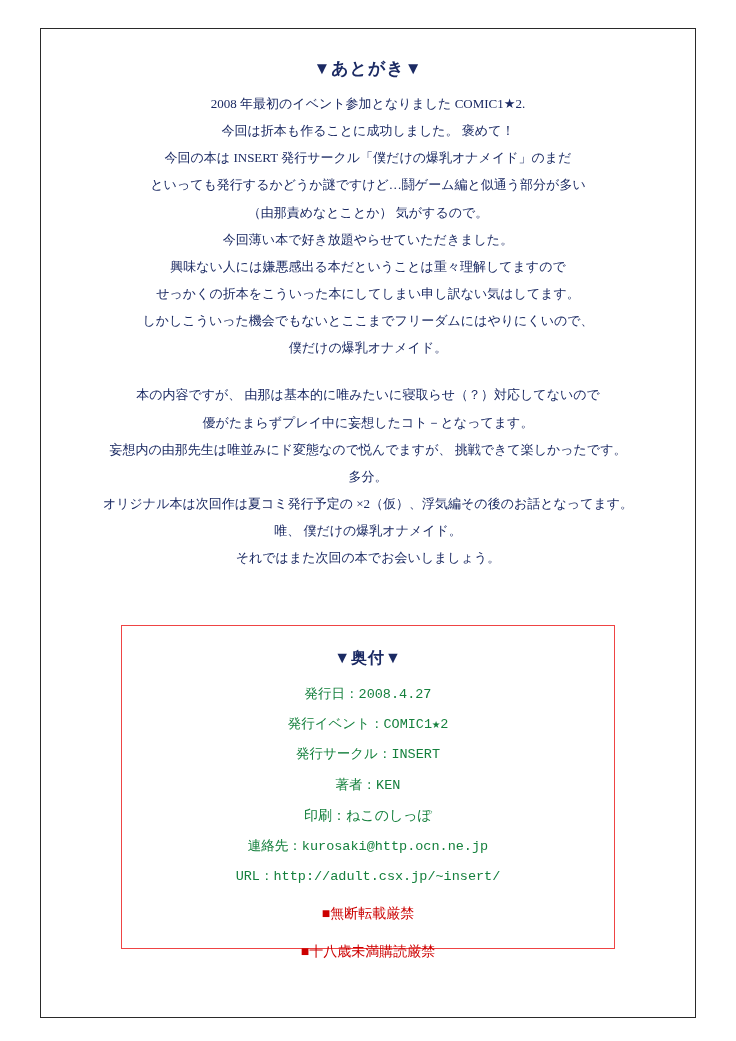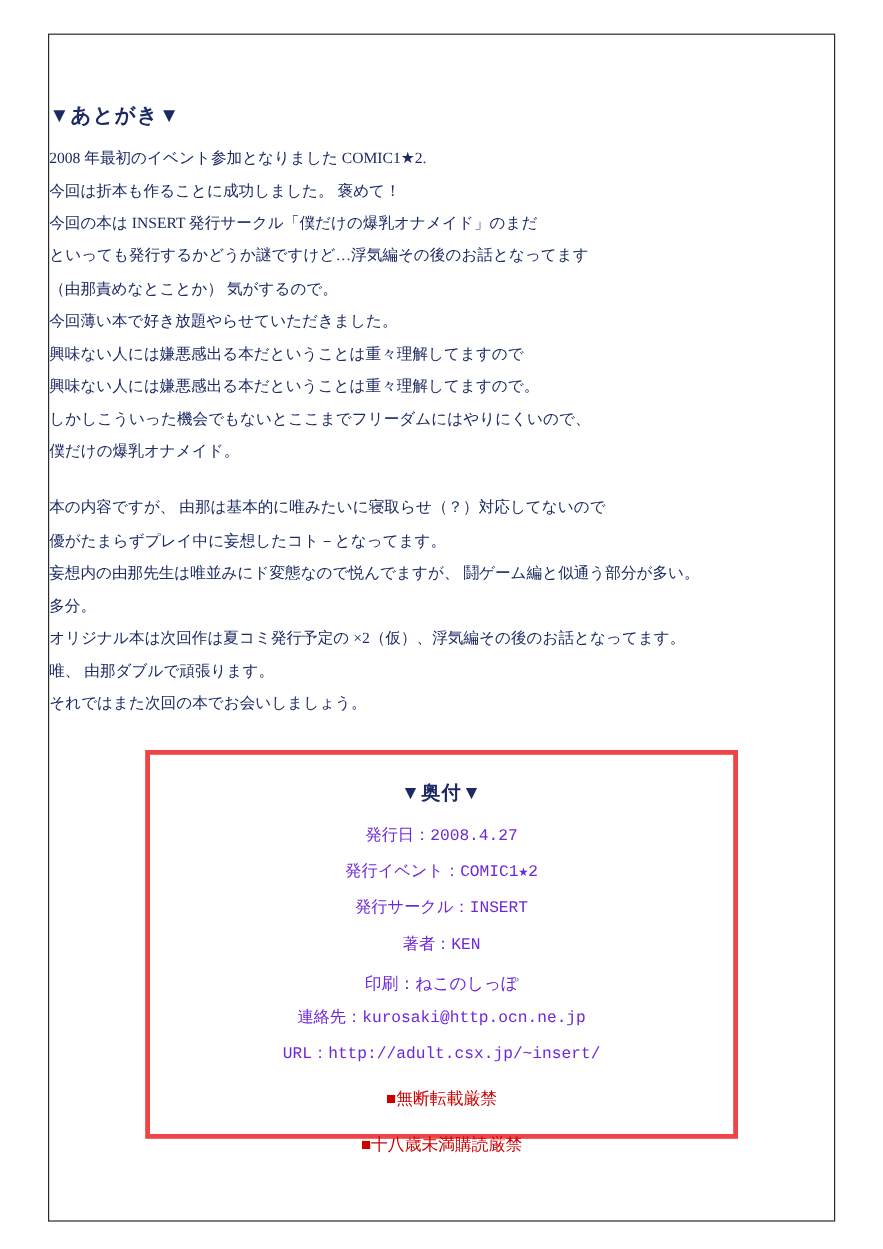--- a/index.html
+++ b/index.html
@@ -35,23 +35,23 @@
     left: 41px;
     top: 29px;
     width: 654px;
     height: 988px;
     box-sizing: border-box;
     padding: 0;
   }
   .afterword {
     position: absolute;
     left: 0;
-    top: 56px;
+    top: 28px;
     width: 654px;
-    text-align: left;
+    text-align: center;
     color: #1b2a63;
   }
   .afterword-title {
     font-size: 17px;
     font-weight: bold;
     letter-spacing: 1px;
     margin-bottom: 14px;
     color: #1b2a63;
   }
   .afterword p {
@@ -63,43 +63,43 @@
   }
   .afterword .gap {
     height: 20px;
   }
   .colophon {
     position: absolute;
     left: 80px;
     top: 596px;
     width: 494px;
     height: 324px;
-    border: 4px solid #ef4444;
+    border: 1px solid #ef4444;
     box-sizing: border-box;
     text-align: center;
     background: #ffffff;
   }
   .colophon-title {
     font-size: 16px;
     font-weight: bold;
     margin-top: 22px;
     margin-bottom: 18px;
     color: #1b2a63;
     letter-spacing: 1px;
   }
   .colophon-line {
     font-size: 13.5px;
     line-height: 1.2;
     margin-bottom: 14px;
-    color: #6d28d9;
+    color: #15803d;
     font-family: "Liberation Mono", "DejaVu Sans Mono", monospace;
     white-space: nowrap;
   }
   .colophon-line.jp {
-    font-family: Liberation Sans, sans-serif;
+    font-family: Liberation Serif, serif;
     font-size: 14px;
   }
   .warning {
     color: #cc0000;
     font-size: 14px;
     font-weight: normal;
     line-height: 1.3;
     margin-top: 20px;
     margin-bottom: 6px;
   }
@@ -111,36 +111,36 @@
   <div class="page-border"></div>
 
   <div class="content">
 
     <div class="afterword">
       <div class="afterword-title">▼あとがき▼</div>
 
       <p>2008 年最初のイベント参加となりました COMIC1★2.</p>
       <p>今回は折本も作ることに成功しました。 褒めて！</p>
       <p>今回の本は INSERT 発行サークル「僕だけの爆乳オナメイド」のまだ</p>
-      <p>といっても発行するかどうか謎ですけど…浮気編その後のお話となってます</p>
+      <p>といっても発行するかどうか謎ですけど…鬪ゲーム編と似通う部分が多い</p>
       <p>（由那責めなとことか） 気がするので。</p>
       <p>今回薄い本で好き放題やらせていただきました。</p>
       <p>興味ない人には嫌悪感出る本だということは重々理解してますので</p>
-      <p>興味ない人には嫌悪感出る本だということは重々理解してますので。</p>
+      <p>せっかくの折本をこういった本にしてしまい申し訳ない気はしてます。</p>
       <p>しかしこういった機会でもないとここまでフリーダムにはやりにくいので、</p>
       <p>僕だけの爆乳オナメイド。</p>
 
       <div class="gap"></div>
 
       <p>本の内容ですが、 由那は基本的に唯みたいに寝取らせ（？）対応してないので</p>
       <p>優がたまらずプレイ中に妄想したコト－となってます。</p>
-      <p>妄想内の由那先生は唯並みにド変態なので悦んでますが、 鬪ゲーム編と似通う部分が多い。</p>
+      <p>妄想内の由那先生は唯並みにド変態なので悦んでますが、 挑戦できて楽しかったです。</p>
       <p>多分。</p>
       <p>オリジナル本は次回作は夏コミ発行予定の ×2（仮）、浮気編その後のお話となってます。</p>
-      <p>唯、 由那ダブルで頑張ります。</p>
+      <p>唯、 僕だけの爆乳オナメイド。</p>
       <p>それではまた次回の本でお会いしましょう。</p>
     </div>
 
     <div class="colophon">
       <div class="colophon-title">▼奥付▼</div>
 
       <div class="colophon-line">発行日：2008.4.27</div>
       <div class="colophon-line">発行イベント：COMIC1★2</div>
       <div class="colophon-line">発行サークル：INSERT</div>
       <div class="colophon-line">著者：KEN</div>

